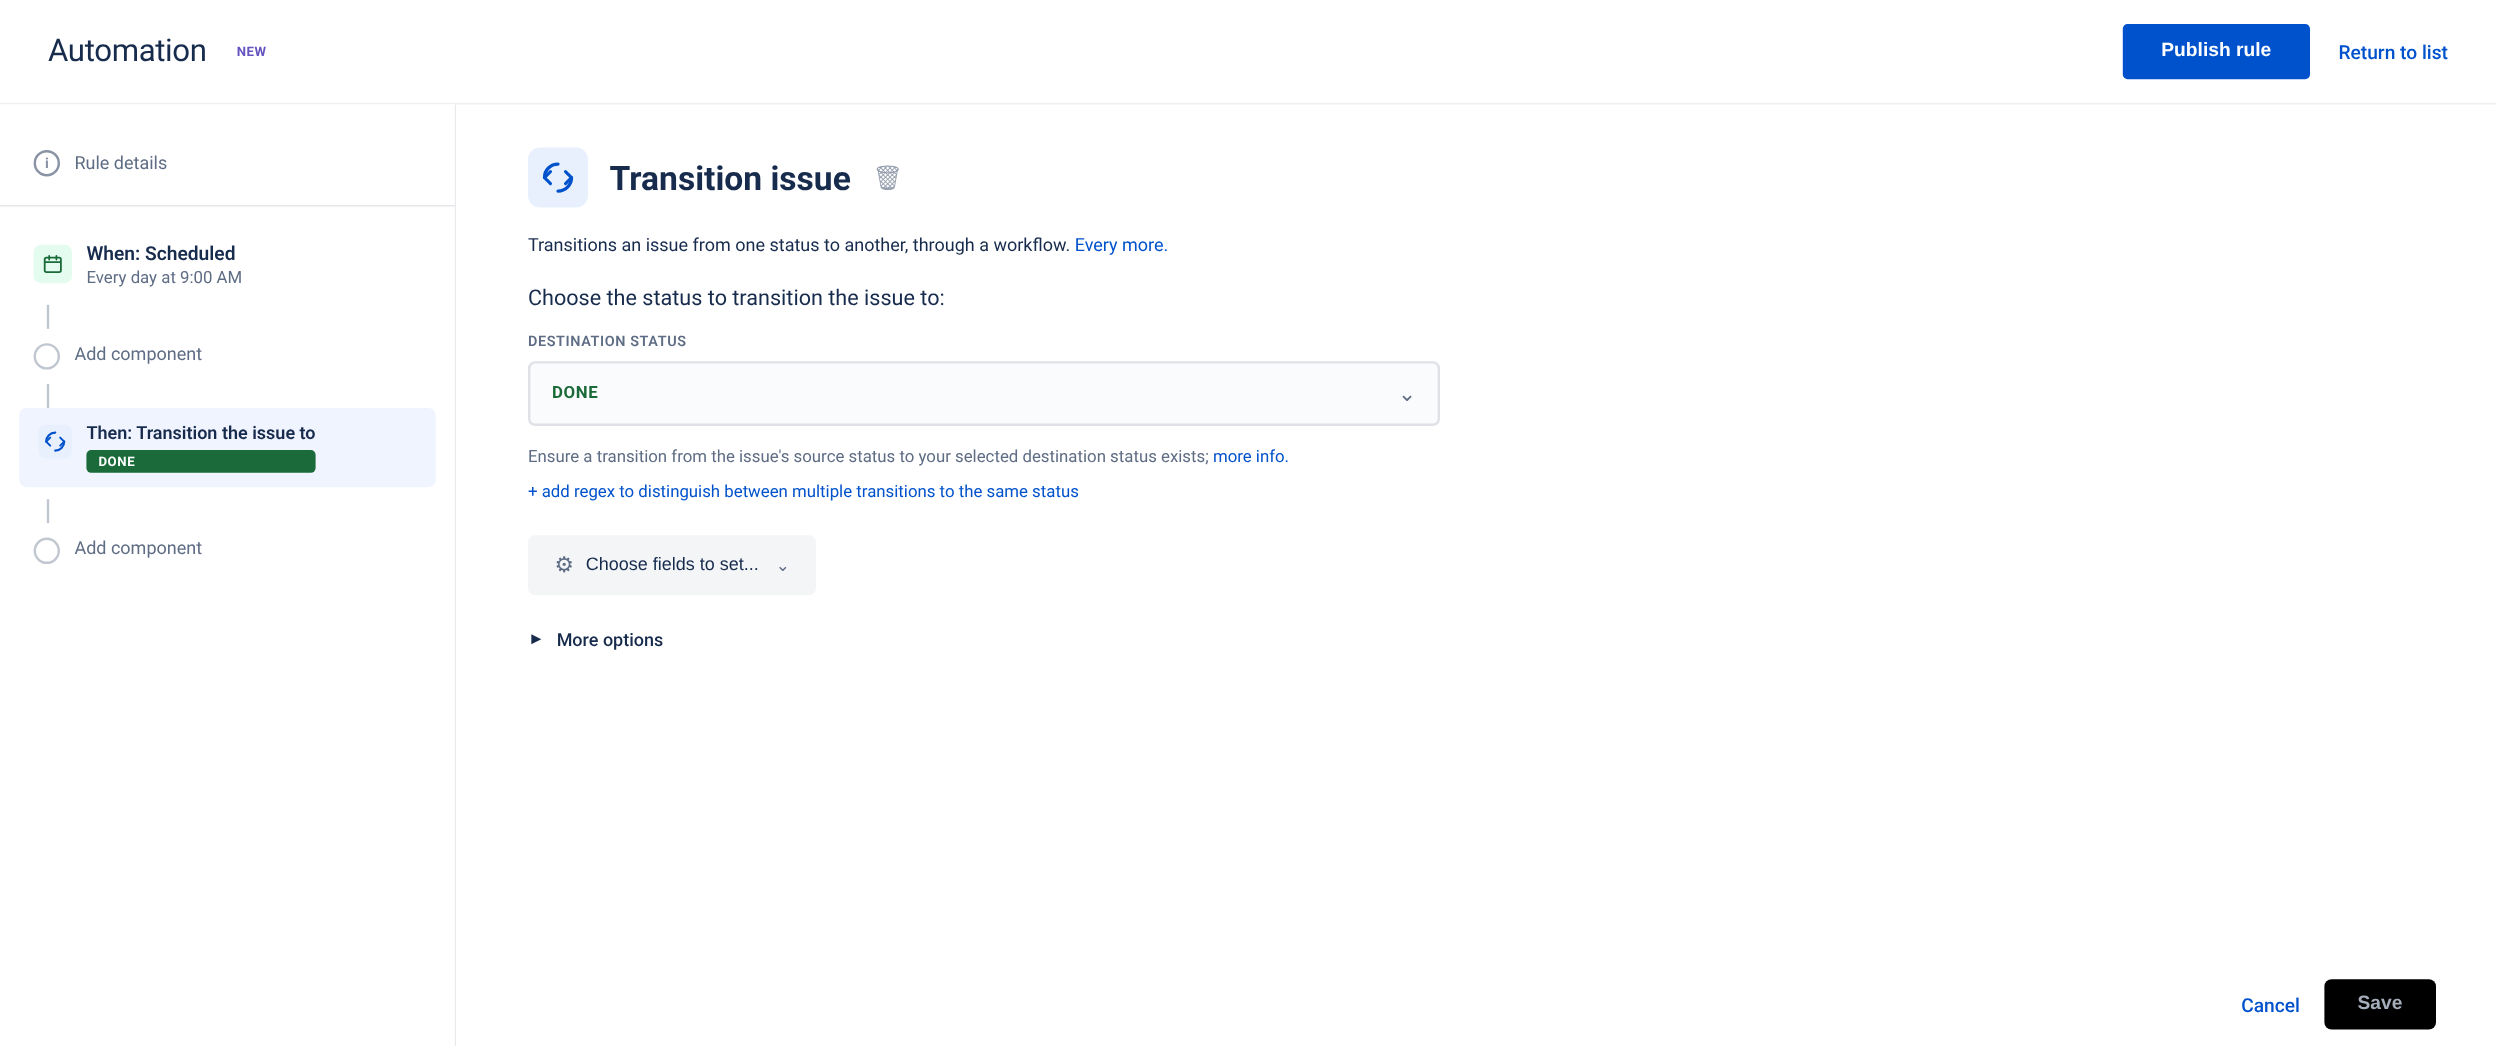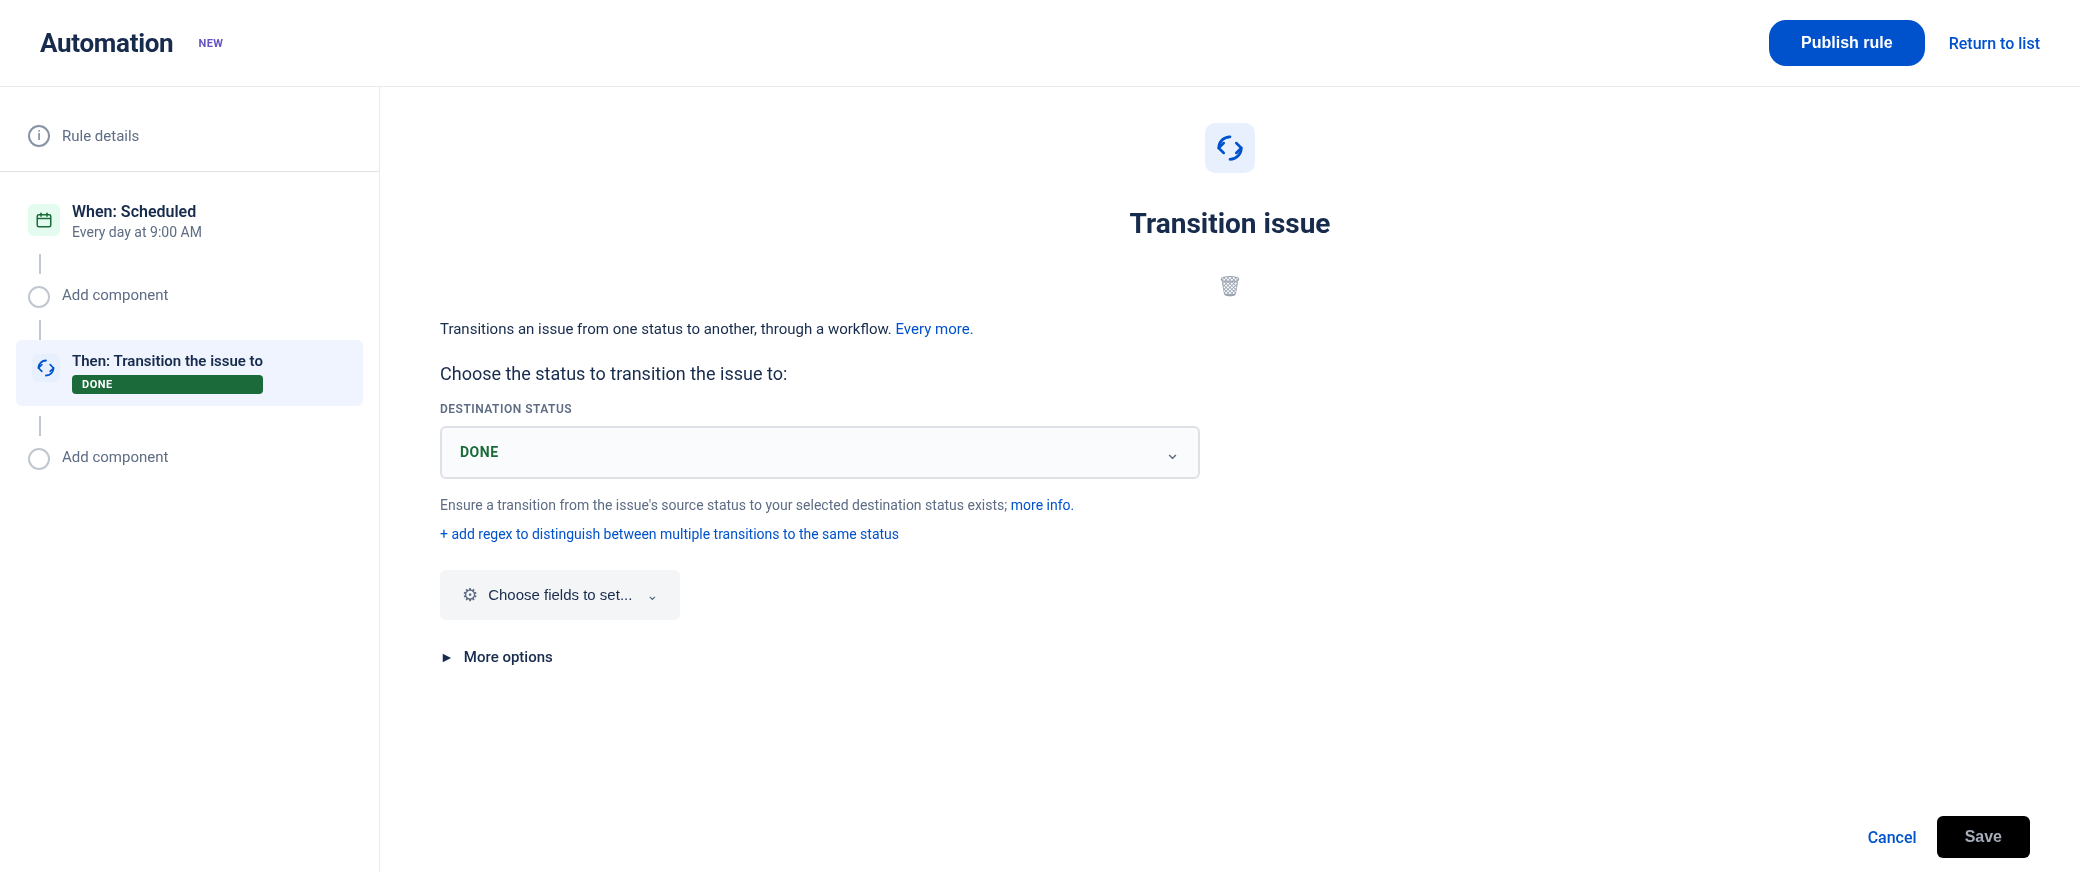--- a/index.html
+++ b/index.html
@@ -15,21 +15,21 @@
     
     .header {
       display: flex;
       align-items: center;
       padding: 20px 40px;
       border-bottom: 1px solid #e8eaed;
       background: #ffffff;
     }
     .header-title {
       font-size: 26px;
-      font-weight: 700;
+      font-weight: 400;
       color: #172b4d;
       letter-spacing: -0.3px;
     }
     .new-badge {
       margin-left: 18px;
       font-size: 11px;
       font-weight: 700;
       color: #6554c0;
       letter-spacing: 0.5px;
       padding: 3px 7px;
@@ -39,21 +39,21 @@
     .header-actions {
       margin-left: auto;
       display: flex;
       align-items: center;
       gap: 24px;
     }
     .publish-btn {
       background: #0052cc;
       color: #ffffff;
       border: none;
-      border-radius: 17px;
+      border-radius: 4px;
       padding: 14px 32px;
       font-size: 16px;
       font-weight: 600;
       cursor: pointer;
     }
     .return-link {
       color: #0052cc;
       font-size: 16px;
       font-weight: 500;
       text-decoration: none;
@@ -223,23 +223,22 @@
     
     .main-content {
       flex: 1;
       padding: 36px 60px;
       overflow-y: auto;
     }
 
     .content-header {
       display: flex;
       align-items: center;
-      gap: 34px;
+      gap: 18px;
       margin-bottom: 20px;
-      flex-direction: column;
     }
     .content-icon {
       width: 50px;
       height: 50px;
       background: #e8f0fe;
       border-radius: 10px;
       display: flex;
       align-items: center;
       justify-content: center;
       flex-shrink: 0;

